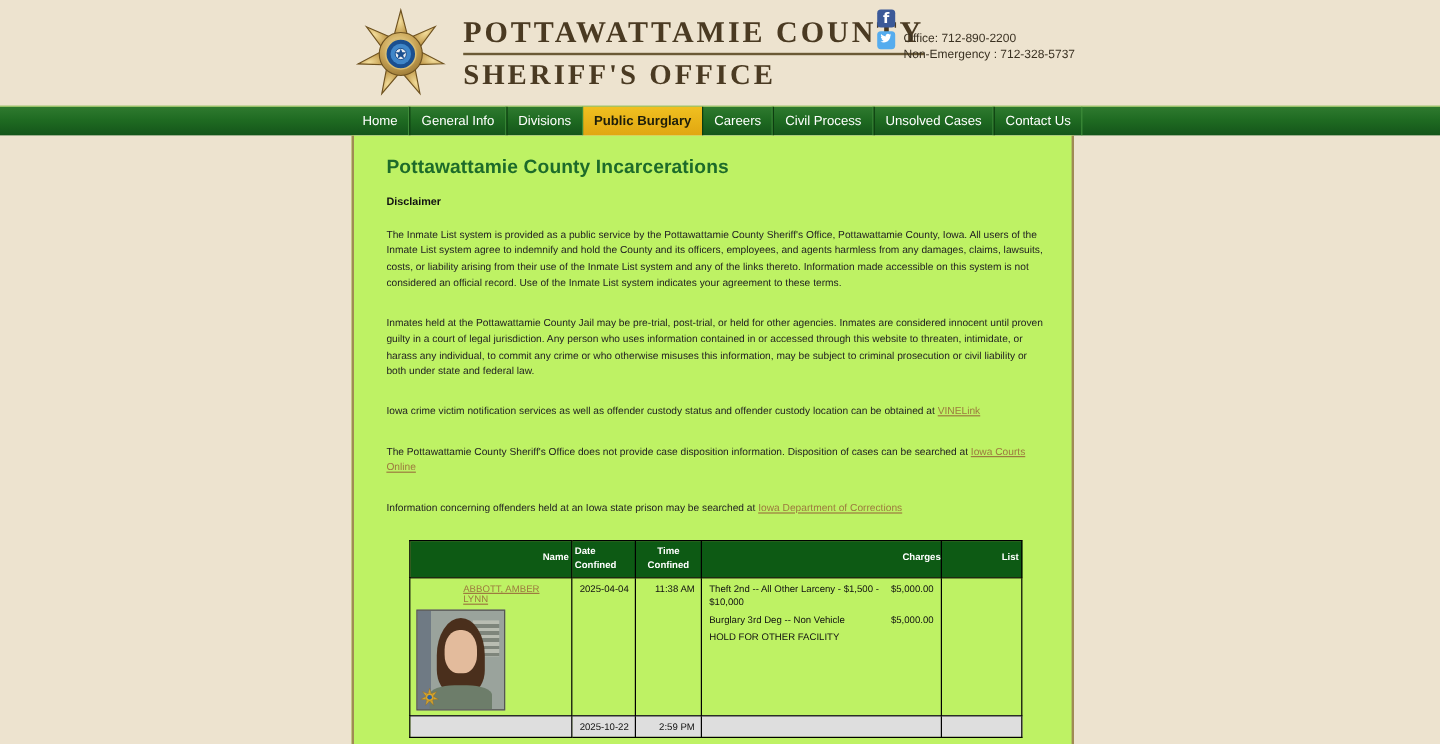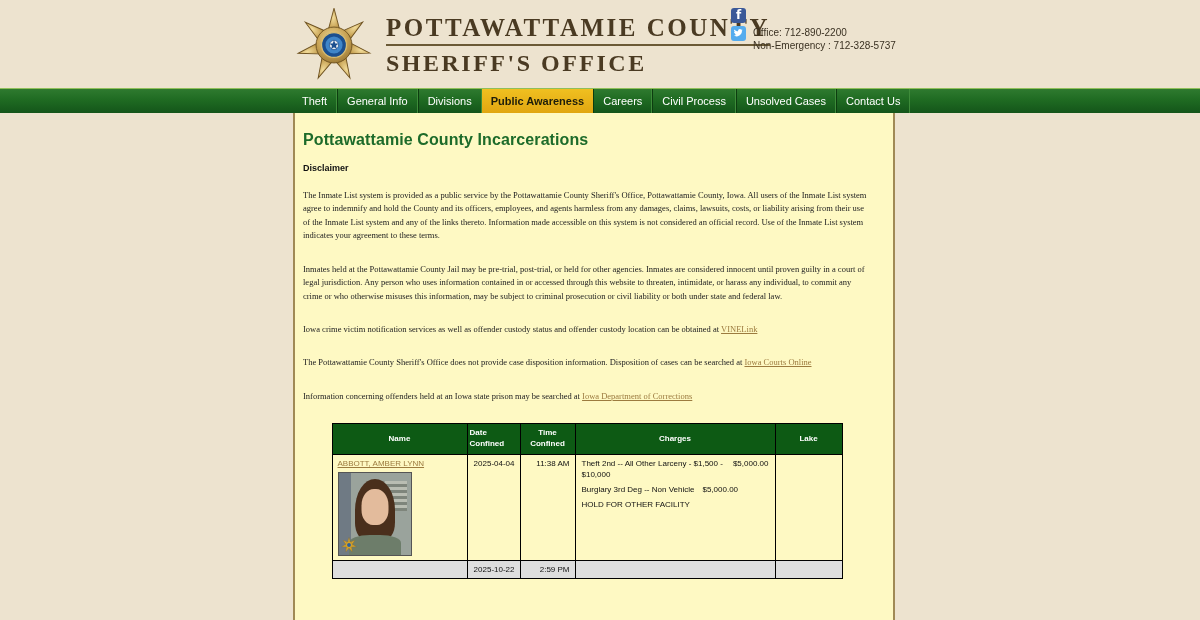--- a/index.html
+++ b/index.html
@@ -114,24 +114,24 @@
   .page {
     position: relative;
     height: 507px;
     background: #ede3cf;
   }
   .content-panel {
     position: absolute;
     left: 293px; top: 0;
     width: 602px;
     height: 507px;
-    background: #fef9c3;
+    background: #bef264;
     border-left: 2px solid #a08a55;
     border-right: 2px solid #a08a55;
-    padding: 18px 22px 0 8px;
+    padding: 18px 22px 0 27px;
     overflow: hidden;
   }
 
   h1.page-title {
     margin: 0 0 14px 0;
     font-size: 16px;
     color: #1d6b2a;
     font-weight: bold;
     letter-spacing: .1px;
   }
@@ -140,21 +140,20 @@
     font-weight: bold;
     color: #111;
     margin-bottom: 16px;
   }
   p.dtext {
     margin: 0 0 20px 0;
     font-size: 8.5px;
     line-height: 1.58;
     color: #222;
     text-align: left;
-    font-family: Liberation Serif, serif;
   }
   a.inline-link {
     color: #9c7b3f;
     text-decoration: underline;
   }
 
   
   .alpha-row {
     text-align: center;
     margin: 22px 0 10px 0;
@@ -175,21 +174,21 @@
     table-layout: fixed;
     border: 1px solid #000;
   }
   table.inmates th {
     background: #0d5a14;
     color: #ffffff;
     font-size: 8px;
     font-weight: bold;
     padding: 4px 2px;
     border: 1px solid #000;
-    text-align: center;
+    text-align: right;
     line-height: 1.35;
   }
   table.inmates td {
     border: 1px solid #000;
     font-size: 8px;
     color: #111;
     vertical-align: top;
     padding: 4px 5px;
   }
   tr.row-alt td { background: #dedede; }
@@ -198,20 +197,21 @@
   .c-time { width: 55px; text-align: right; }
   .c-charges { width: 200px; padding: 0 !important; margin-left: 33px; }
   .c-bond { width: 67px; }
 
   .name-link {
     color: #9c7b3f;
     text-decoration: underline;
     font-size: 8px;
     display: block;
     margin-bottom: 4px;
+    margin-left: 39px;
   }
   .mug {
     width: 74px; height: 84px;
     border: 1px solid #555;
     position: relative;
     overflow: hidden;
     background: #8d8f86;
   }
   .mug .bg-wall {
     position: absolute; inset: 0;
@@ -239,20 +239,21 @@
     border-radius: 40% 40% 0 0;
   }
   .mug-watermark {
     position: absolute;
     left: 2px; bottom: 2px;
     width: 16px; height: 16px;
   }
 
   .charge-line {
     display: flex;
+    justify-content: space-between;
     align-items: flex-start;
     padding: 3px 6px 0 6px;
     font-size: 8px;
     line-height: 1.45;
   }
   .charge-desc { padding-right: 8px; }
   .charge-amt { white-space: nowrap; text-align: right; }
 </style>
 </head>
 <body>
@@ -321,24 +322,24 @@
         <div>Non-Emergency : 712-328-5737</div>
 
       </div>
     </div>
 
   </div>
 </div>
 
 <div class="navbar">
   <div class="nav-items">
-    <div class="nav-item">Theft</div>
+    <div class="nav-item">Home</div>
     <div class="nav-item">General Info</div>
     <div class="nav-item">Divisions</div>
-    <div class="nav-item active">Public Awareness</div>
+    <div class="nav-item active">Public Burglary</div>
     <div class="nav-item">Careers</div>
     <div class="nav-item">Civil Process</div>
     <div class="nav-item">Unsolved Cases</div>
     <div class="nav-item">Contact Us</div>
   </div>
 </div>
 
 <div class="page">
   <div class="content-panel">
 
@@ -359,21 +360,21 @@
     </p>
 
 
     <table class="inmates">
       <thead>
         <tr>
           <th class="c-name">Name</th>
           <th class="c-date" style="text-align:left">Date<br>Confined</th>
           <th class="c-time" style="text-align:center">Time<br>Confined</th>
           <th class="c-charges">Charges</th>
-          <th class="c-bond">Lake</th>
+          <th class="c-bond">List</th>
         </tr>
       </thead>
       <tbody>
 
         <tr>
           <td class="c-name">
             <a class="name-link" href="#">ABBOTT, AMBER LYNN</a>
             <div class="mug">
               <div class="bg-wall"></div>
               <div class="shelf"></div>

